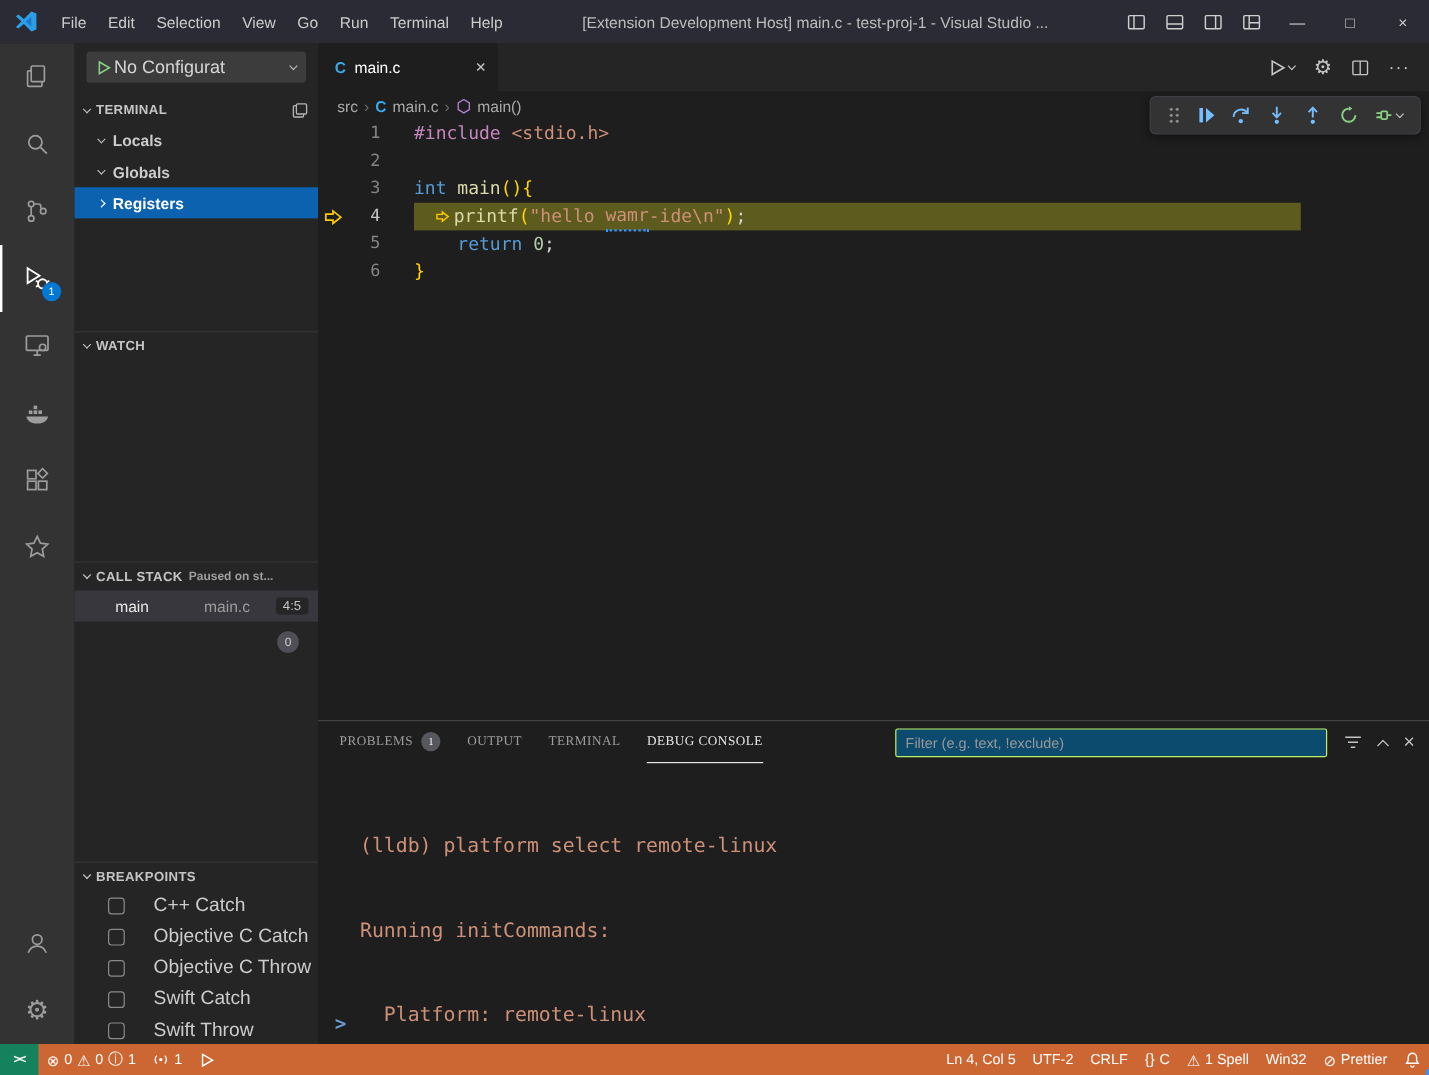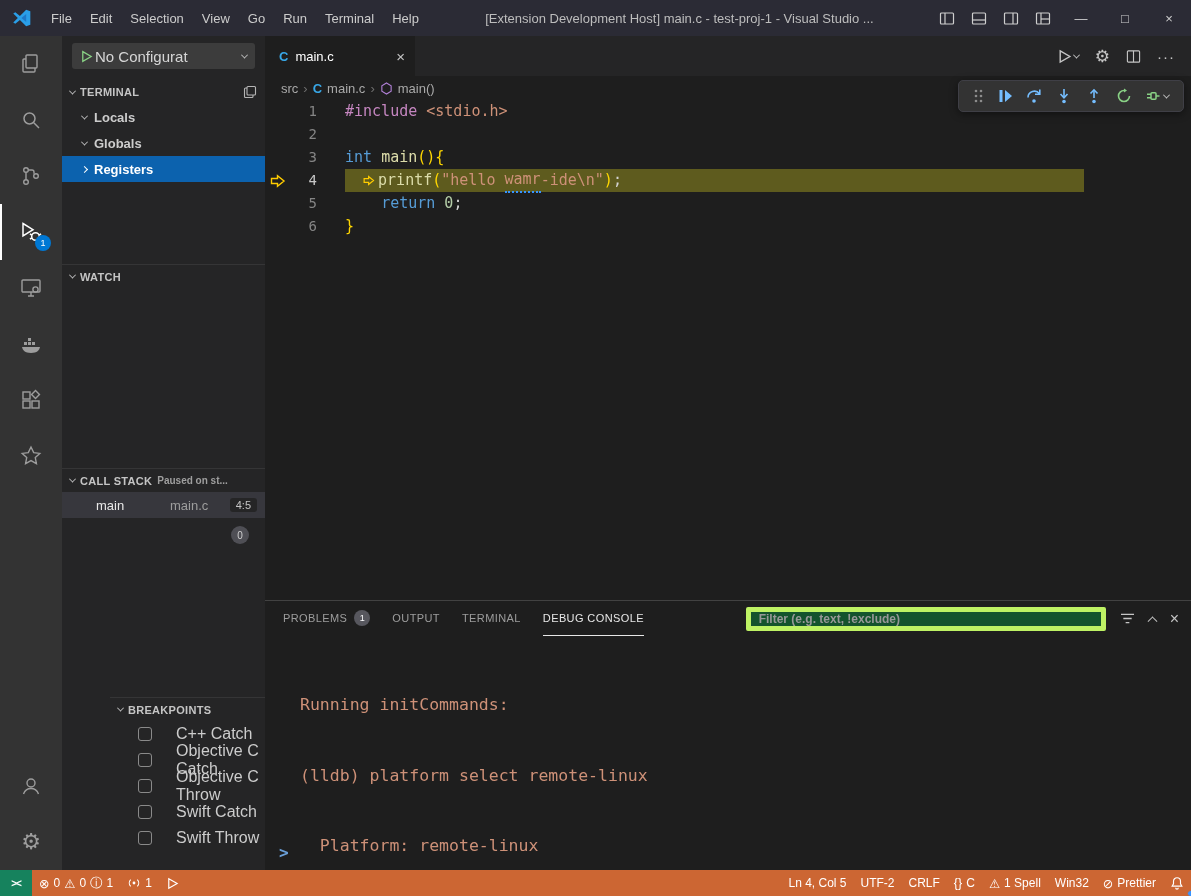--- a/index.html
+++ b/index.html
@@ -92,27 +92,27 @@
   .dbg-toolbar { position:absolute; top:80px; left:958px; width:226px; height:32px; background:#333333;
     border:1px solid #3f3f46; border-radius:5px; box-shadow:0 2px 8px rgba(0,0,0,.45);
     display:flex; align-items:center; justify-content:space-evenly; z-index:30; }
   .dt-item { display:flex; align-items:center; }
 
   
   .panel { position:absolute; left:265px; right:0; top:600px; bottom:26px; background:#1e1e1e;
     border-top:1px solid #424242; }
   .panel-hdr { height:35px; display:flex; align-items:center; padding:0 12px 0 18px; }
   .p-tab { font-size:11px; letter-spacing:.4px; color:#9d9d9d; margin-right:22px; height:100%;
-    display:flex; align-items:center; gap:7px; border-bottom:1px solid transparent; }
+    display:flex; align-items:center; gap:7px; border-bottom:1px solid transparent;font-family:Liberation Serif, serif; }
   .p-tab.active { color:#e7e7e7; border-bottom-color:#e7e7e7;justify-content:flex-end; }
   .p-badge { min-width:16px; height:16px; border-radius:8px; background:#57575e; color:#fff;
     font-size:9px; display:flex; align-items:center; justify-content:center; }
-  .p-filter { margin-left:auto; width:360px; height:24px; background:#14532d; border:5px solid #bef264;
+  .p-filter { margin-left:auto; width:360px; height:24px; background:#0c4a6e; border:1px solid #bef264;
     color:#cccccc; font-size:12px; padding:0 8px; outline:none; border-radius:2px;
-    font-family:"Liberation Sans", sans-serif;font-weight:bold; }
+    font-family:"Liberation Sans", sans-serif; }
   .p-filter::placeholder { color:#989898; }
   .p-icons { display:flex; align-items:center; gap:14px; margin-left:14px; color:#c5c5c5; }
   .console { padding:10px 0 0 35px; font-family:"DejaVu Sans Mono", monospace;
     font-size:16.5px; line-height:23.5px; color:#ce9178; white-space:pre; }
   .prompt { position:absolute; left:14px; bottom:8px; color:#6a9fd8; font-family:"DejaVu Sans Mono", monospace;
     font-size:16px; font-weight:bold; }
 
   
   .statusbar { position:absolute; left:0; right:0; bottom:0; height:26px; background:#cc6633;
     display:flex; align-items:center; color:#ffffff; font-size:12px; z-index:25; }
@@ -282,42 +282,42 @@
       <div class="tree-row">
         <span class="chv down small"></span>
         <span>Globals</span>
       </div>
       <div class="tree-row selected">
         <span class="chv right small"></span>
         <span>Registers</span>
       </div>
     </div>
 
-    <div class="sb-abs" style="top:228px;">
+    <div class="sb-abs" style="top:240px;">
       <div class="sec-hdr">
         <span class="chv down small"></span>
         <span>WATCH</span>
       </div>
     </div>
 
     <div class="sb-abs" style="top:432px;">
       <div class="sec-hdr">
         <span class="chv down small"></span>
         <span>CALL STACK</span>
         <span class="cs-status">Paused on st...</span>
       </div>
       <div class="frame-row">
         <span class="frame-name">main</span>
         <span class="frame-file">main.c</span>
         <span class="frame-pos">4:5</span>
       </div>
       <div class="zero-badge" style="margin-top:8px;">0</div>
     </div>
 
-    <div class="sb-abs" style="top:661px;padding-left:48px;">
+    <div class="sb-abs" style="top:682px;">
       <div class="sec-hdr">
         <span class="chv down small"></span>
         <span>BREAKPOINTS</span>
       </div>
       <div class="bp-row">
         <span class="bp-check"></span>
         <span>C++ Catch</span>
       </div>
       <div class="bp-row">
         <span class="bp-check"></span>
@@ -492,22 +492,22 @@
         <span>
           <svg width="15" height="13" viewBox="0 0 16 14" stroke="currentColor" stroke-width="1.4" fill="none">
               <path d="M1 2.5h14M3.5 7h9M6 11.5h4"></path>
             </svg>
         </span>
         <span class="chv" style="transform:rotate(-135deg) translate(-2px,-2px);border-color:#c5c5c5;"></span>
         <span style="font-size:16px;">×</span>
       </div>
     </div>
     <div class="console">
+      <div>(lldb) platform select remote-linux</div>
       <div>Running initCommands:</div>
-      <div>(lldb) platform select remote-linux</div>
       <div>  Platform: remote-linux</div>
       
       
       
     </div>
     <div class="prompt">&gt;</div>
   </div>
 
   <div class="statusbar">
     <div class="sb-remote">&gt;&lt;</div>

